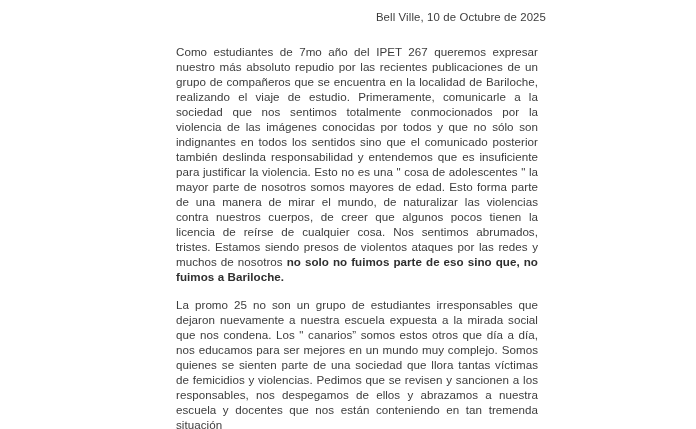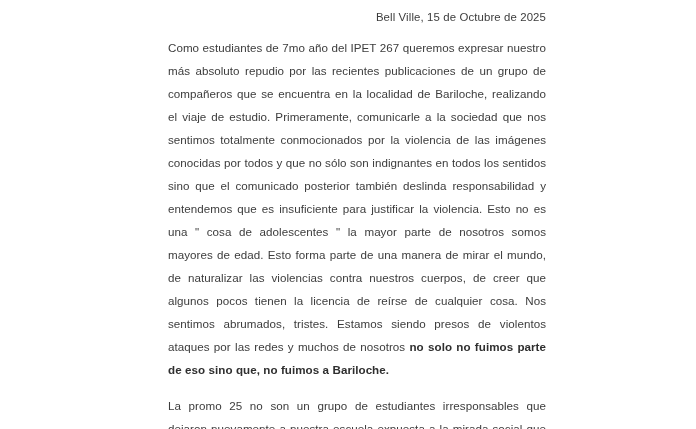--- a/index.html
+++ b/index.html
@@ -34,23 +34,23 @@
     letter-spacing: 0.01em;
     white-space: nowrap;
   }
   .body-block {
     position: absolute;
     top: 36px;
     left: 168px;
     width: 378px;
   }
   .para {
-    margin: 0;
+    margin: 8px;
     font-size: 11.6px;
-    line-height: 23px;
+    line-height: 15px;
     text-align: justify;
     text-justify: inter-word;
     color: #3c3c3c;
     letter-spacing: 0.004em;
     word-spacing: 0.01em;
   }
   .para + .para {
     margin-top: 13px;
   }
   .para.last {
@@ -64,21 +64,21 @@
   b, .bold {
     font-weight: 700;
     color: #2f2f2f;
   }
 </style>
 </head>
 <body>
 
 <div class="page">
 
-  <div class="dateline">Bell Ville, 15 de Octubre de 2025</div>
+  <div class="dateline">Bell Ville, 10 de Octubre de 2025</div>
 
   <div class="body-block">
 
     <p class="para"><span>Como estudiantes de 7mo año del IPET 267 queremos expresar nuestro más absoluto repudio por las recientes publicaciones  de un grupo de compañeros que se encuentra en la localidad de Bariloche, realizando el viaje de estudio. Primeramente,  comunicarle a la sociedad  que nos sentimos  totalmente conmocionados por la  violencia de  las imágenes conocidas  por todos y que no sólo son indignantes en todos los sentidos sino que el comunicado posterior también deslinda  responsabilidad  y entendemos que es insuficiente para justificar la violencia. Esto no es una " cosa de adolescentes " la mayor parte de nosotros somos mayores de edad. Esto forma parte de una manera de mirar el mundo, de naturalizar las violencias contra nuestros cuerpos, de creer que algunos pocos tienen la licencia de reírse de cualquier cosa. Nos sentimos abrumados, tristes. Estamos siendo presos de violentos ataques por las redes y muchos de nosotros </span><b>no solo no fuimos parte de eso sino que, no fuimos a Bariloche.</b></p>
 
     <p class="para last">La promo 25 no son un grupo de estudiantes irresponsables  que dejaron nuevamente a nuestra escuela expuesta a la mirada social que nos condena. Los " canarios” somos estos otros que día a día, nos educamos para ser mejores en un mundo muy complejo. Somos quienes se sienten parte de una sociedad que llora tantas víctimas de femicidios y violencias. Pedimos que se revisen y sancionen a los responsables, nos despegamos de ellos y  abrazamos a nuestra escuela y docentes que nos están conteniendo en tan tremenda situación</p>
 
   </div>
 
 </div>

